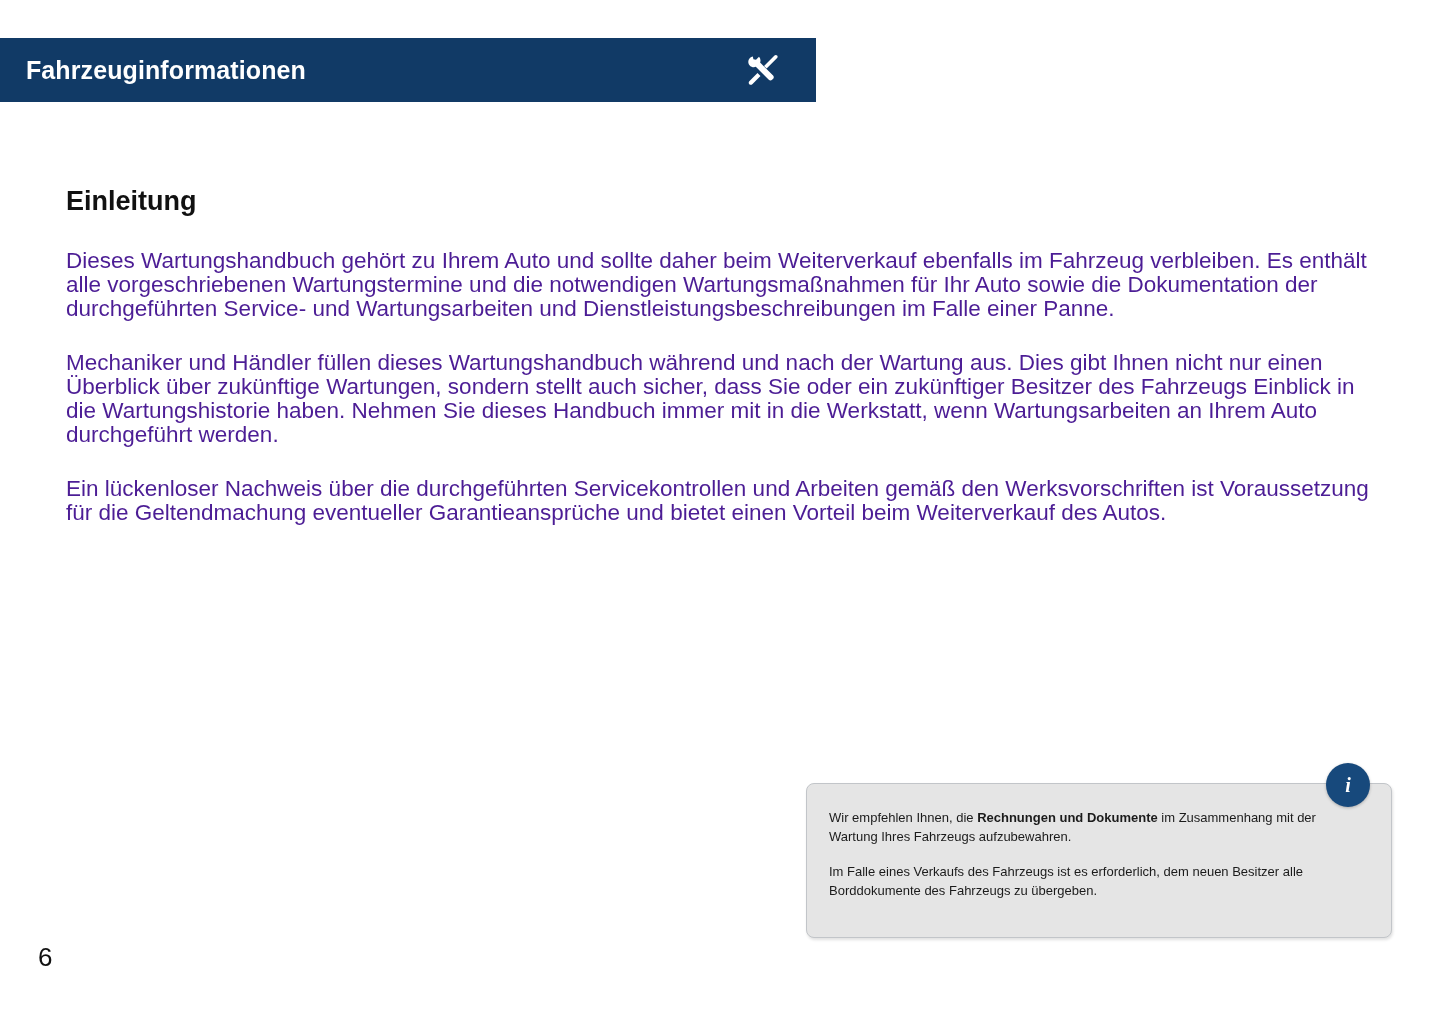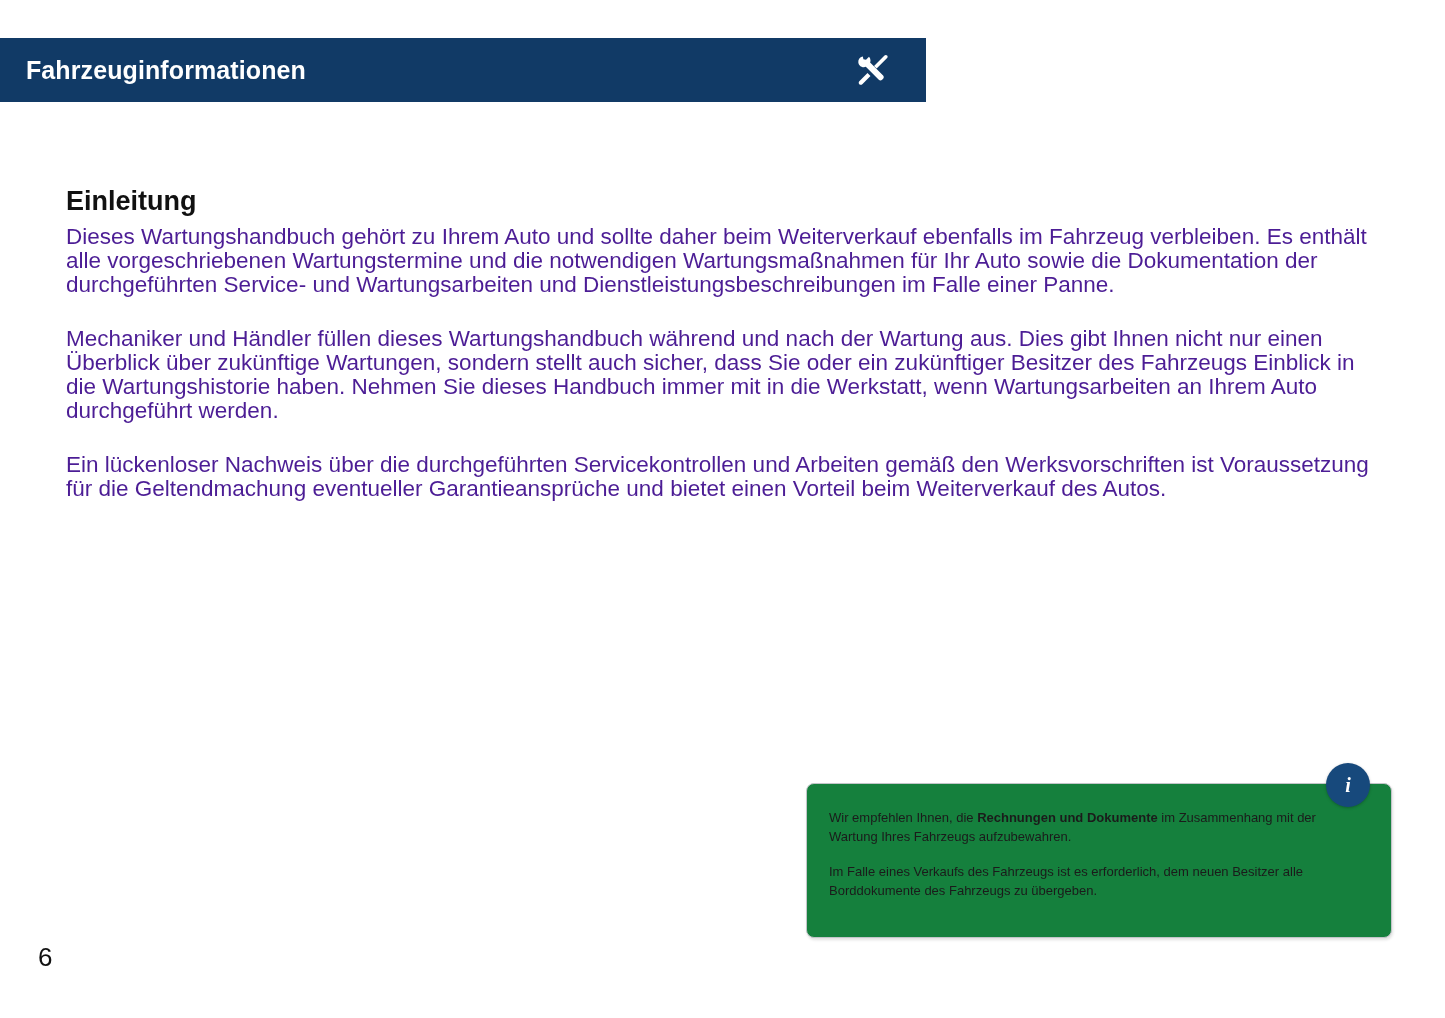--- a/index.html
+++ b/index.html
@@ -14,21 +14,21 @@
     color: #111111;
     position: relative;
     overflow: hidden;
   }
 
   
   .header-bar {
     position: absolute;
     left: 0;
     top: 38px;
-    width: 926px;
+    width: 816px;
     height: 64px;
     background: #113a66;
     display: flex;
     align-items: center;
     justify-content: space-between;
     box-sizing: border-box;
     padding: 0 30px 0 26px;
   }
   .header-title {
     color: #ffffff;
@@ -49,21 +49,21 @@
   .content {
     position: absolute;
     left: 66px;
     top: 186px;
     width: 1320px;
   }
   .section-heading {
     font-size: 27px;
     font-weight: bold;
     color: #111111;
-    margin: 0 0 8px 0;
+    margin: 0 0 32px 0;
   }
   .paragraph {
     font-size: 22.5px;
     line-height: 24px;
     color: #4c1d95;
     margin: 0 0 30px 0;
     max-width: 1316px;
   }
   .paragraph:last-child {
     margin-bottom: 1px;
@@ -76,21 +76,21 @@
     top: 763px;
     width: 586px;
     height: 175px;
   }
   .note-box {
     position: absolute;
     left: 0;
     top: 20px;
     width: 586px;
     height: 155px;
-    background: #15803d;
+    background: #e5e5e5;
     border: 1px solid #c2c5c9;
     border-radius: 8px;
     box-sizing: border-box;
     padding: 24px 30px 20px 22px;
     box-shadow: 1px 2px 3px rgba(0,0,0,0.12);
   }
   .note-text {
     font-size: 13px;
     line-height: 19px;
     color: #1b1b1b;

